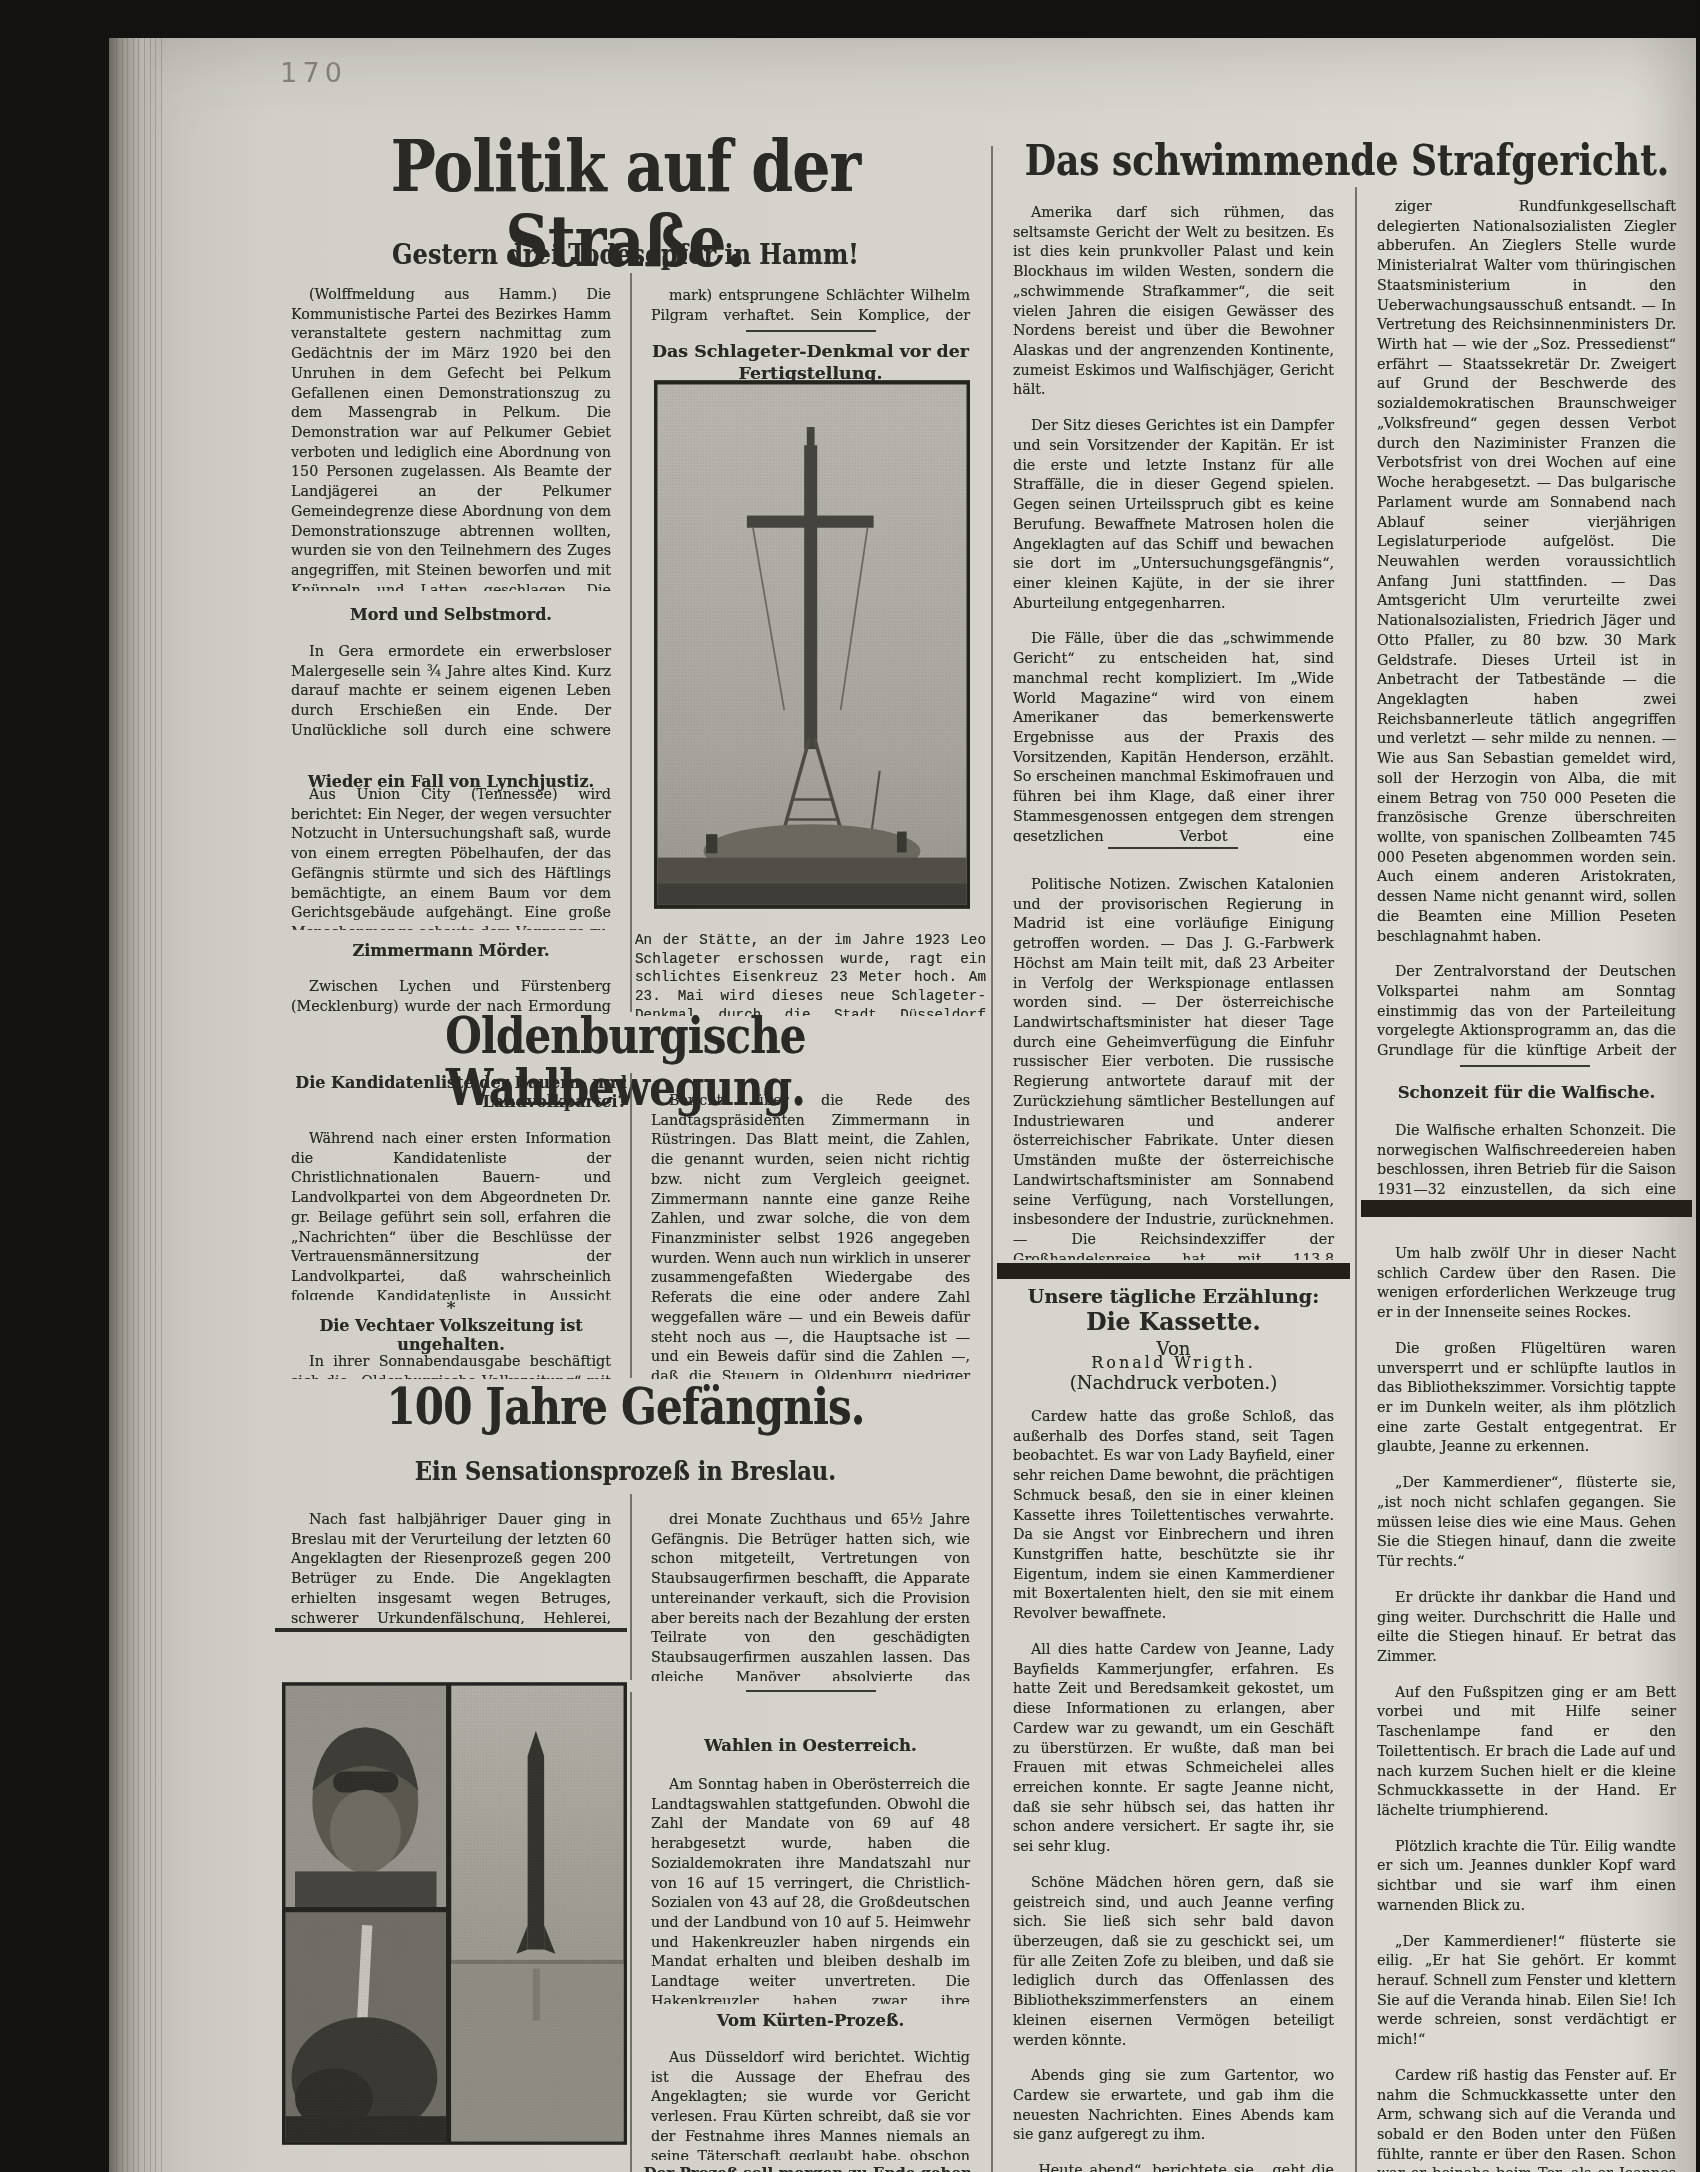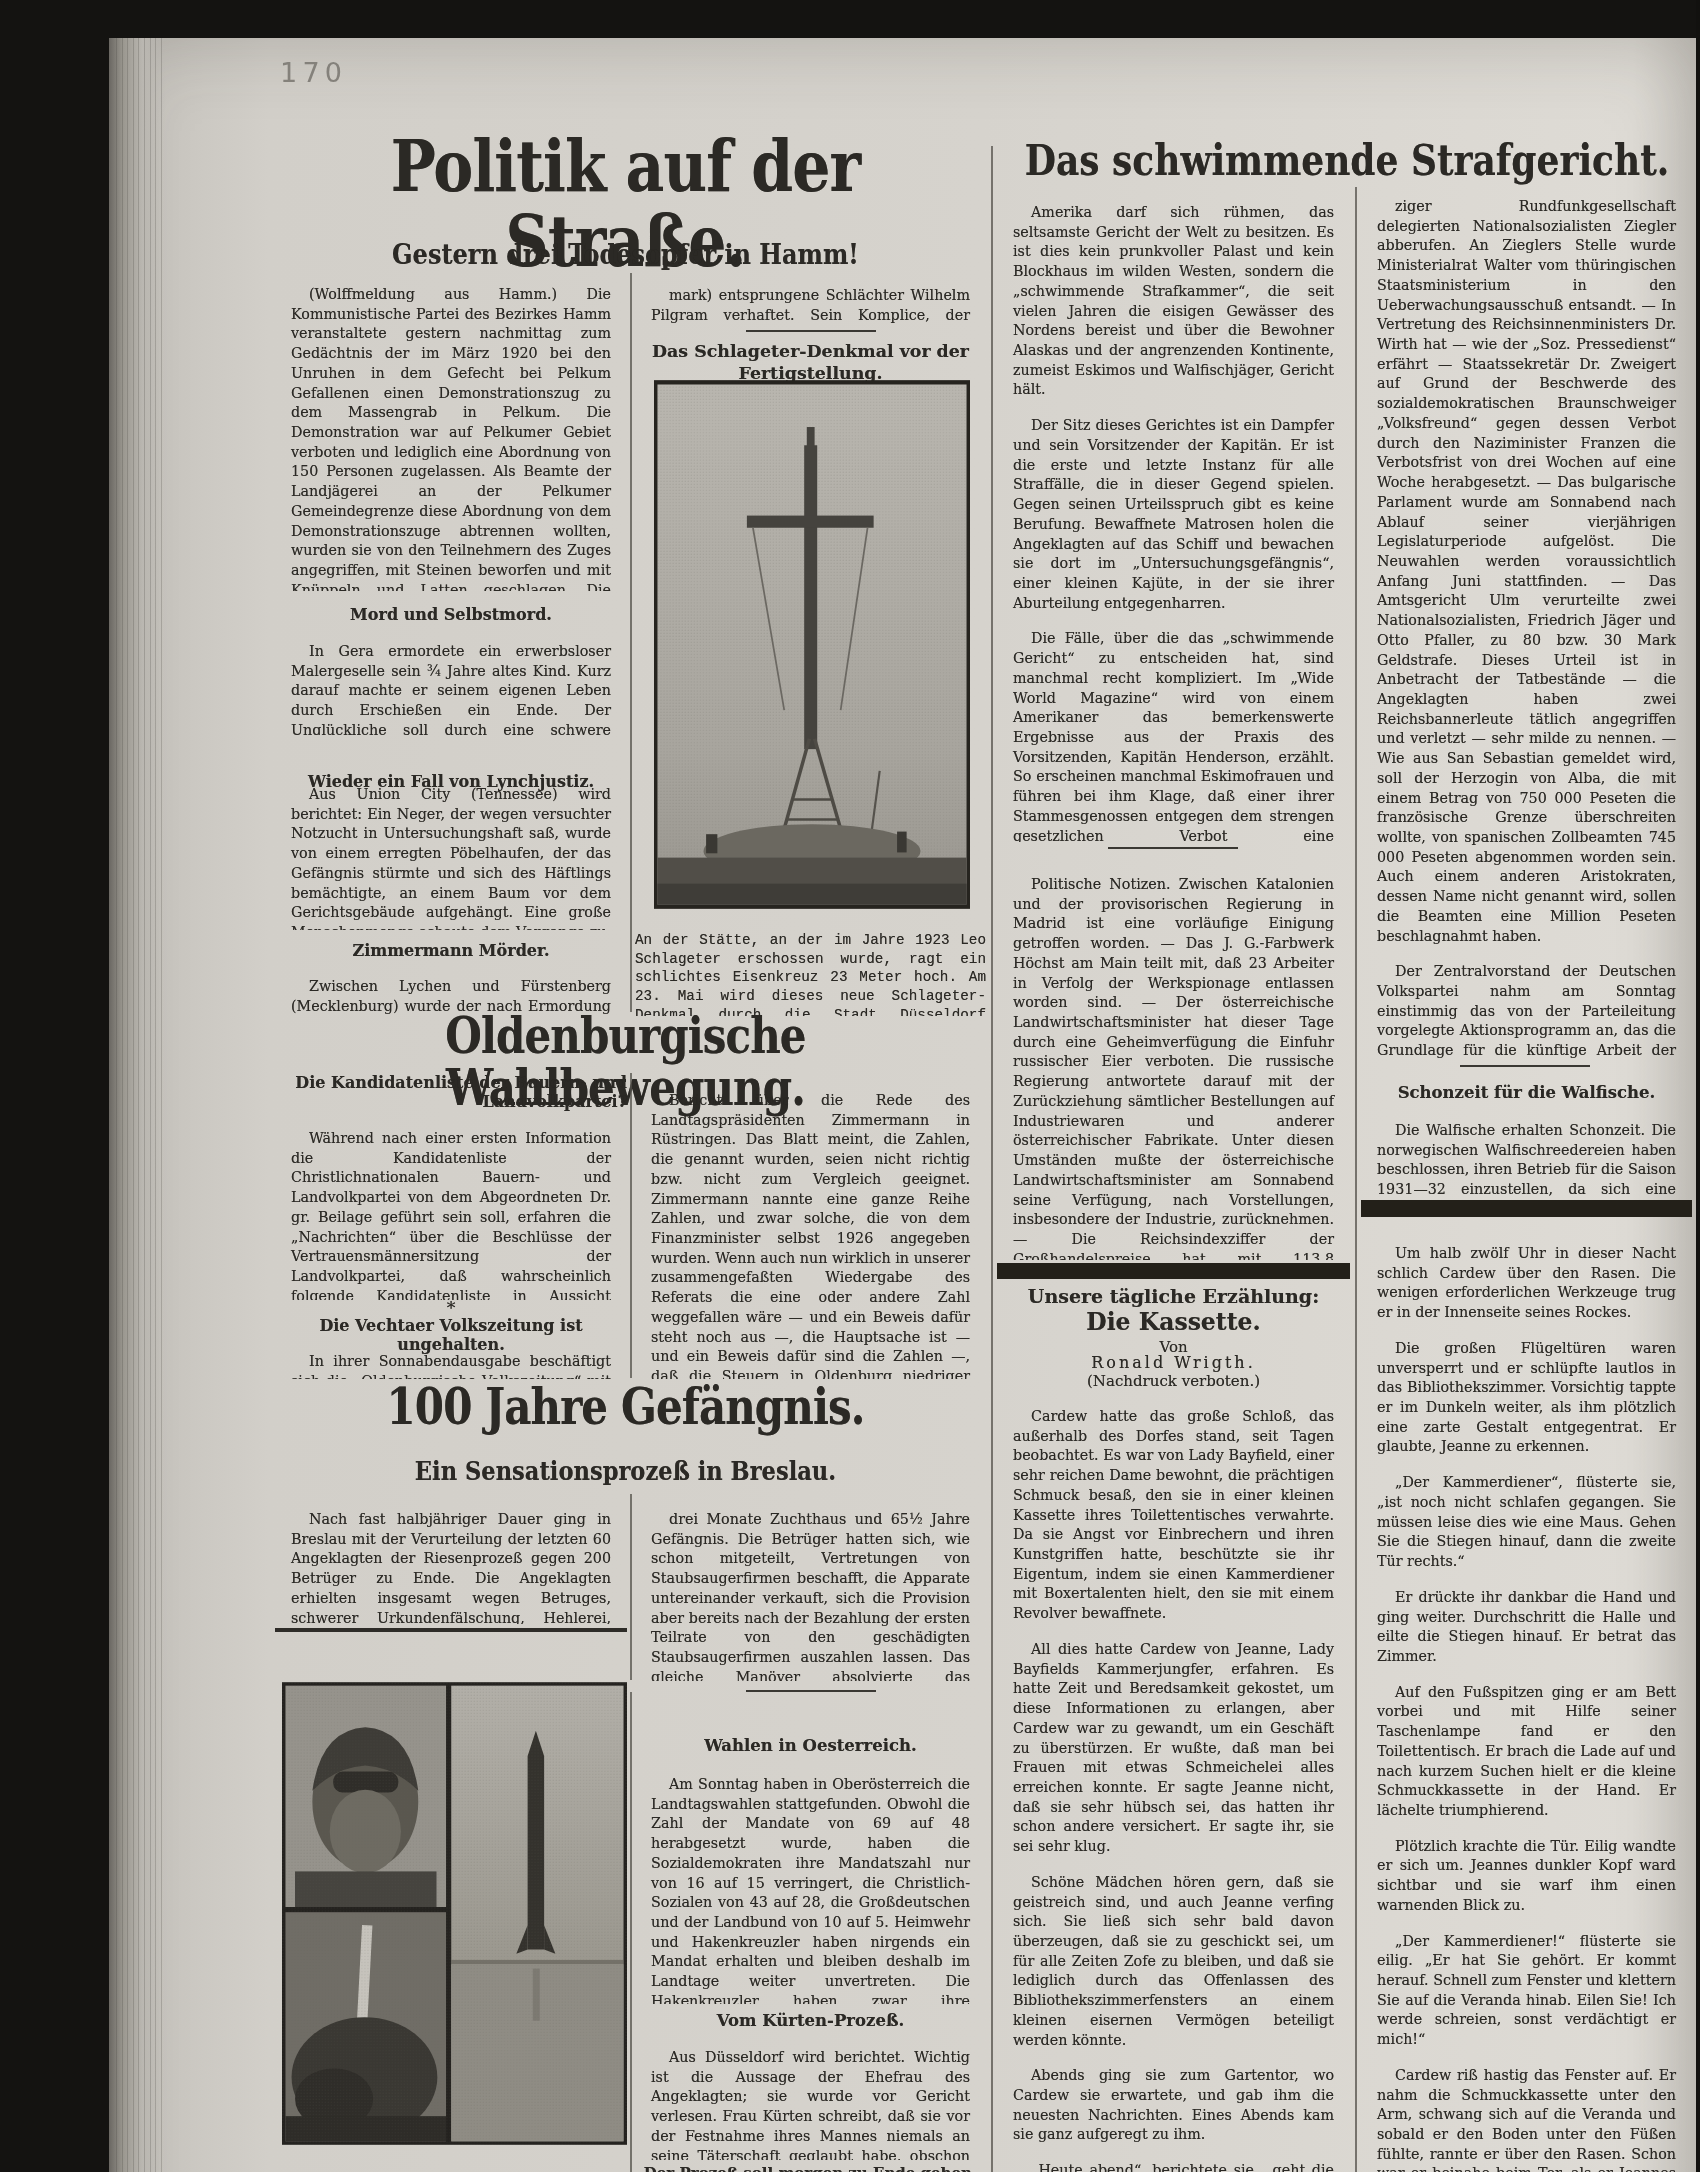--- a/index.html
+++ b/index.html
@@ -34,21 +34,21 @@
   .photo-head{font-weight:700;font-size:17.4px;text-align:center;line-height:1.25;}
 
   .vrule{position:absolute;width:1.7px;background:#54514b;opacity:.75;}
   .hdiv{position:absolute;height:2.2px;background:#3a3833;}
   .hdiv-thick{position:absolute;height:3.9px;background:#2e2c28;}
   .black-bar{position:absolute;background:#232019;}
 
   .caption{font-size:14.3px;line-height:1.3;text-align:justify;font-family:Liberation Mono, monospace;}
   .story-kicker{font-weight:700;font-size:19px;text-align:center;}
   .story-title{font-weight:700;font-size:23.5px;text-align:center;}
-  .story-meta{font-size:15px;text-align:center;}
+  .story-meta{font-size:18px;text-align:center;}
   .story-author{font-size:16px;text-align:center;letter-spacing:3px;}
   .closing-line{font-weight:700;font-size:15px;text-align:center;}
   .star{font-size:17.4px;text-align:center;}
   svg{display:block;}
 </style>
 </head>
 <body>
 
 <div class="canvas">
   <div class="page"></div>

